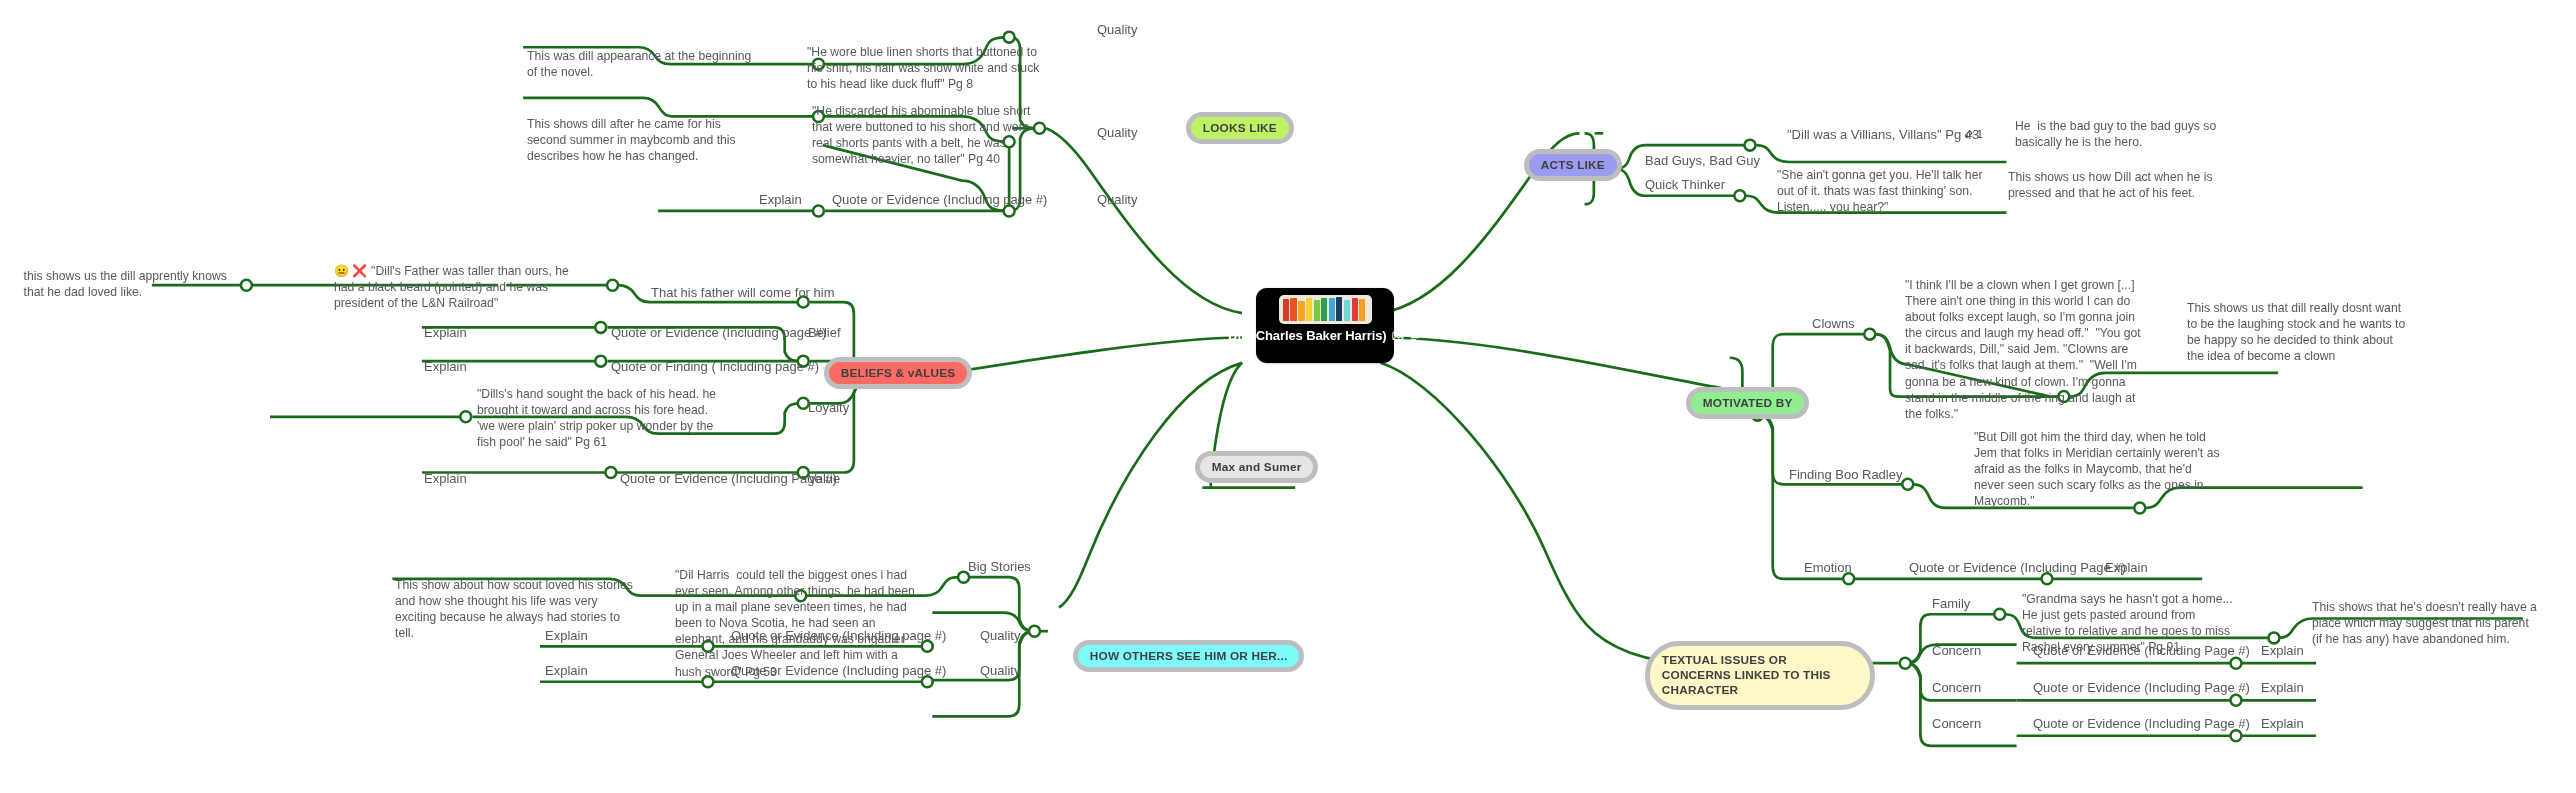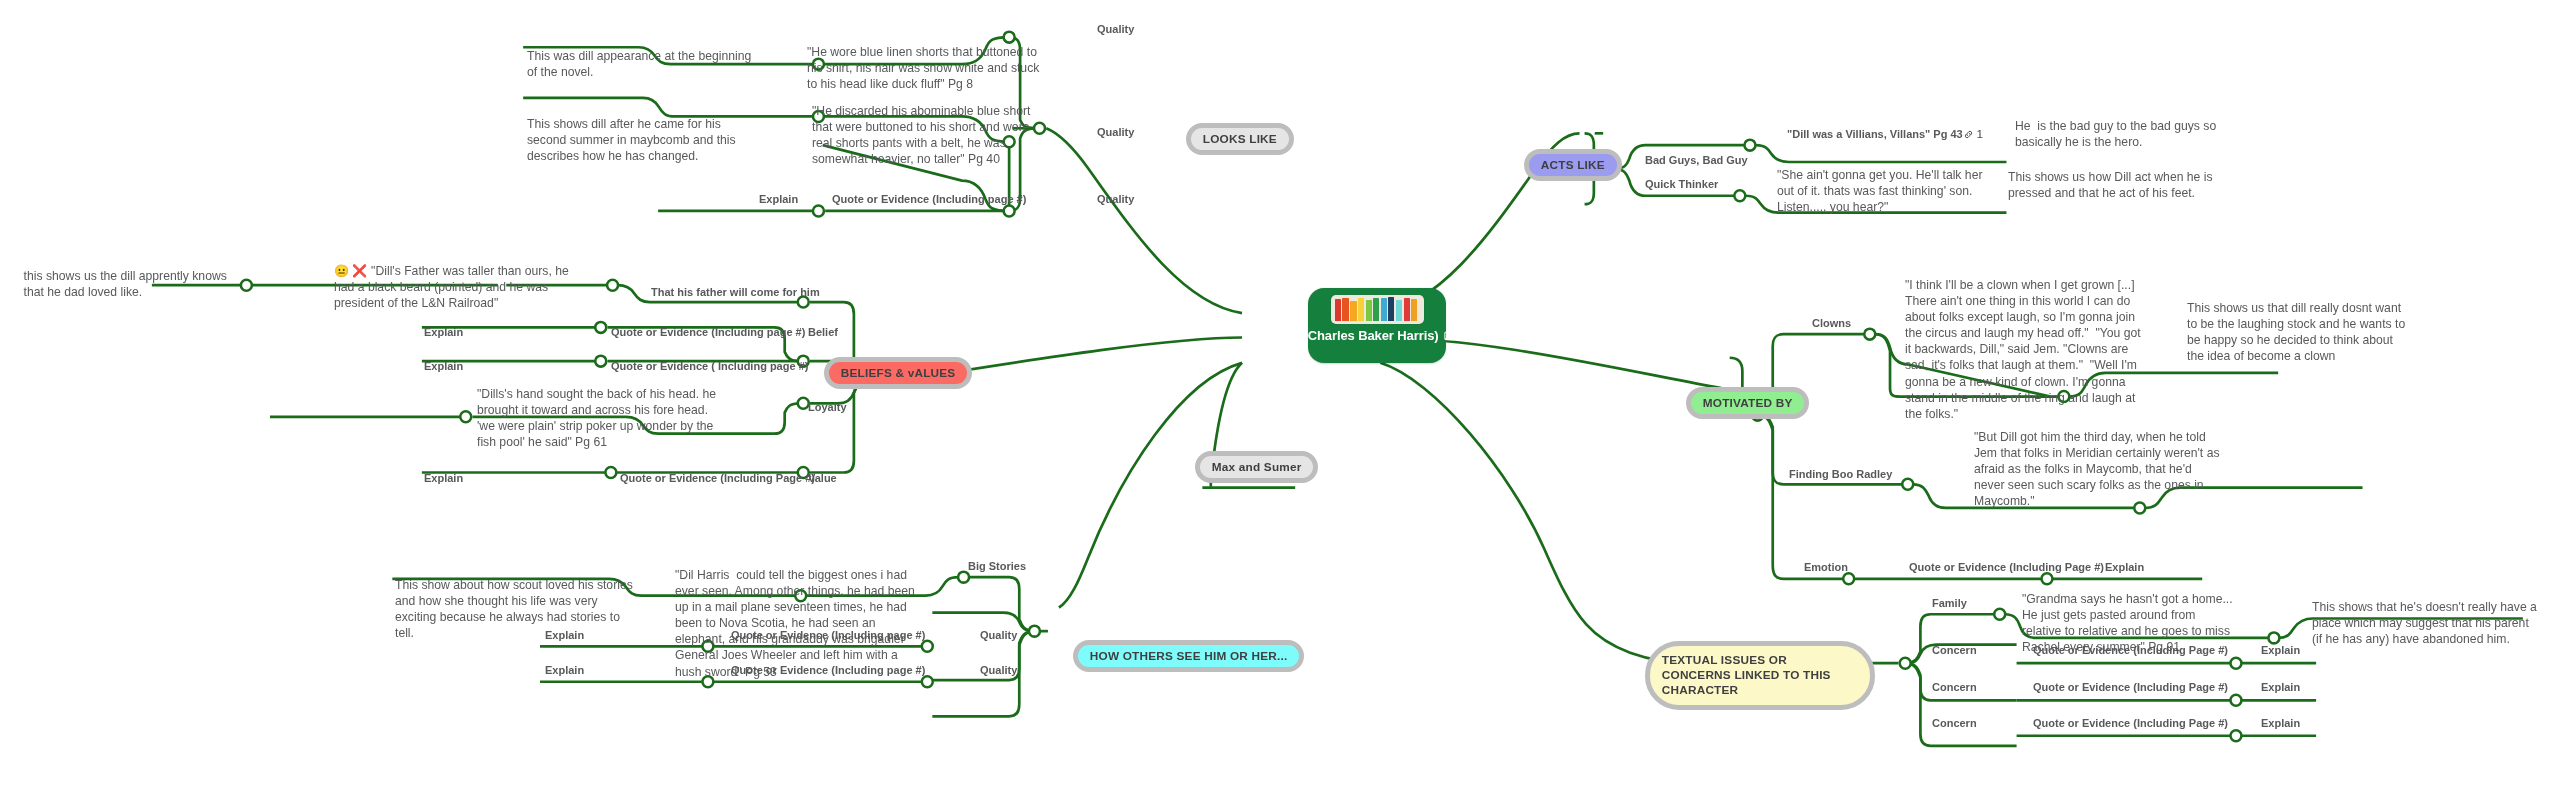--- a/index.html
+++ b/index.html
@@ -8,35 +8,35 @@
     width:2576px;height:794px;position:relative;overflow:hidden;
     -webkit-font-smoothing:antialiased;
   }
   #canvas{position:absolute;left:0;top:0;width:2576px;height:794px;}
   #edges{position:absolute;left:0;top:0;width:2576px;height:794px;pointer-events:none;}
 
   .txt{
     position:absolute;color:#58595b;font-size:12.2px;line-height:1.32;
     white-space:pre-wrap;
   }
-  .lbl{position:absolute;color:#58595b;font-size:11px;line-height:1.3;white-space:nowrap;font-weight:bold;}
+  .lbl{position:absolute;color:#58595b;font-size:13px;line-height:1.3;white-space:nowrap;}
 
   
   .pill{
     position:absolute;display:inline-flex;align-items:center;justify-content:center;
     border:5px solid #bdbdbd;border-radius:34px;
     font-weight:bold;font-size:11.8px;color:#3f3f41;letter-spacing:0.2px;
     padding:4.2px 11.8px;box-sizing:border-box;white-space:nowrap;
   }
   .pill.multiline{white-space:normal;text-align:left;justify-content:flex-start;line-height:1.28;}
 
   
   #center-node{
-    position:absolute;left:1308px;top:288px;width:138px;height:75px;
-    background:#15803d;border-radius:16px;
+    position:absolute;left:1256px;top:288px;width:138px;height:75px;
+    background:#000000;border-radius:11px;
     box-shadow:0 0.8px 1.7px rgba(0,0,0,.18);
     display:flex;flex-direction:column;align-items:center;
   }
   #center-img{
     width:93px;height:29px;margin-top:6.8px;border-radius:5px;
     background:
       linear-gradient(to bottom,#efe9dd 0%,#efe9dd 100%);
     position:relative;overflow:hidden;
     box-shadow:0 0 0 0.8px rgba(0,0,0,.05);
   }
@@ -239,21 +239,21 @@
         <path d="M1.8 3.6H12.4"></path>
           <path d="M1.8 7H9.2"></path>
           <path d="M1.8 10.4H11"></path>
           <path d="M1.8 13.2H7.4"></path>
         <path d="M13.2 1.2V5.2"></path>
           <path d="M11.2 3.2H15.2"></path>
       </svg>
     </div>
   </div>
 
-  <div class="pill" style="left:1186px;top:123px;background:#e5e5e5;">LOOKS LIKE</div>
+  <div class="pill" style="left:1186px;top:112px;background:#bef264;">LOOKS LIKE</div>
 
   <div class="pill" style="left:1524px;top:149px;background:#9b9bf0;">ACTS LIKE</div>
 
   <div class="pill" style="left:824px;top:357px;background:#fb6a63;">BELIEFS &amp; vALUES</div>
 
   <div class="pill" style="left:1686px;top:387px;background:#90ee90;">MOTIVATED BY</div>
 
   <div class="pill" style="left:1073px;top:640px;background:#7efcfb;">HOW OTHERS SEE HIM OR HER...</div>
 
   <div class="pill multiline" style="left:1645px;top:641px;width:230px;background:#fcf8c8;padding:6.8px 11.8px;">TEXTUAL ISSUES OR CONCERNS LINKED TO THIS CHARACTER</div>
@@ -288,21 +288,21 @@
   <div class="txt" style="left:2008px;top:169px;width:228px;">This shows us how Dill act when he is pressed and that he act of his feet.</div>
 
   <div class="lbl" style="left:651px;top:285px;">That his father will come for him</div>
   <div class="txt" style="left:334px;top:263px;width:238px;">😐 ❌ "Dill's Father was taller than ours, he had a black beard (pointed) and he was president of the L&amp;N Railroad"</div>
   <div class="txt" style="left:23.6px;top:268px;width:218px;">this shows us the dill apprently knows that he dad loved like.</div>
 
   <div class="lbl" style="left:808px;top:325px;">Belief</div>
   <div class="lbl" style="left:611px;top:325px;">Quote or Evidence (Including page #)</div>
   <div class="lbl" style="left:424px;top:325px;">Explain</div>
 
-  <div class="lbl" style="left:611px;top:359px;">Quote or Evidence ( Including page #)</div>
+  <div class="lbl" style="left:611px;top:359px;">Quote or Finding ( Including page #)</div>
   <div class="lbl" style="left:424px;top:359px;">Explain</div>
 
   <div class="lbl" style="left:808px;top:400px;">Loyalty</div>
   <div class="txt" style="left:477px;top:386px;width:245px;">"Dills's hand sought the back of his head. he brought it toward and across his fore head. 'we were plain' strip poker up wonder by the fish pool' he said" Pg 61</div>
 
   <div class="lbl" style="left:808px;top:471px;">Value</div>
   <div class="lbl" style="left:620px;top:471px;">Quote or Evidence (Including Page #)</div>
   <div class="lbl" style="left:424px;top:471px;">Explain</div>
 
   <div class="lbl" style="left:1812px;top:316px;">Clowns</div>

